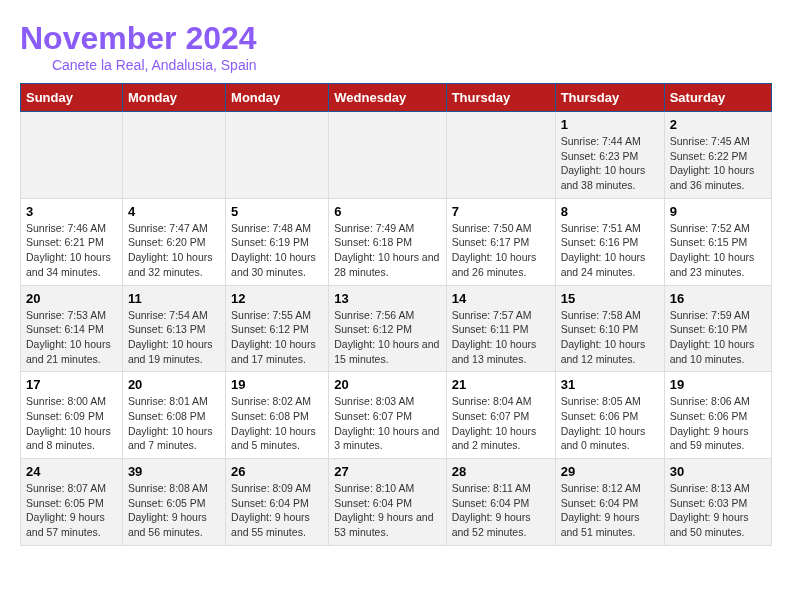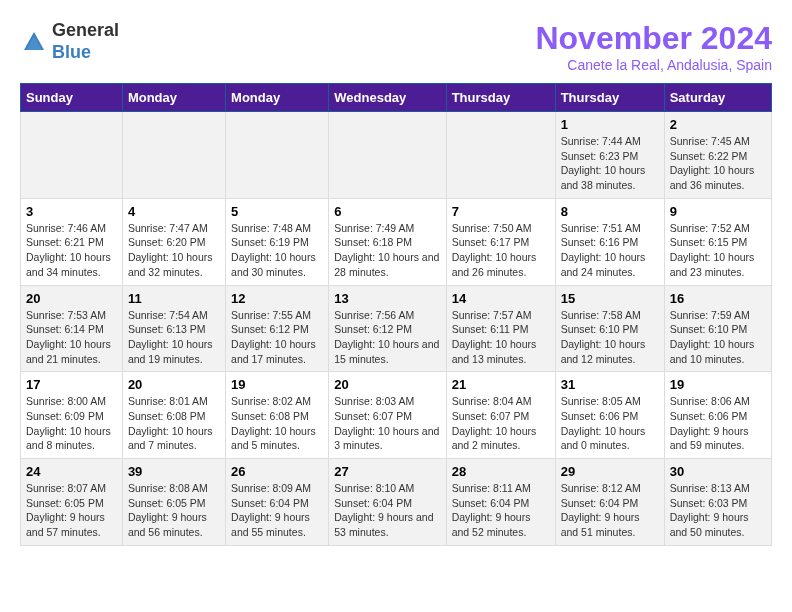--- a/index.html
+++ b/index.html
@@ -43,21 +43,21 @@
     .location {
       font-size: 14px;
       color: #8b5cf6;
     }
     table {
       width: 100%;
       border-collapse: collapse;
       font-size: 11px;
     }
     thead tr {
-      background-color: #4c1d95;
+      background-color: #b91c1c;
       color: white;
     }
     thead th {
       padding: 6px 5px;
       text-align: left;
       font-size: 13px;
       font-weight: bold;
       border: 1px solid #1a5a9a;
     }
     tbody tr {
@@ -87,30 +87,20 @@
       font-size: 10.5px;
     }
     .empty-cell {
       background-color: inherit;
     }
   </style>
 </head>
 <body>
 
 <div class="header">
-  <div class="logo">
-    <svg class="logo-icon" viewBox="0 0 28 28">
-      <polygon points="14,4 24,22 4,22" fill="#3a7fc1"></polygon>
-      <polygon points="14,8 22,22 6,22" fill="#5a9fd4" opacity="0.5"></polygon>
-    </svg>
-    <div class="logo-text">
-      <span class="logo-general">General</span><br>
-      <span class="logo-blue">Blue</span>
-    </div>
-  </div>
   <div class="title-area">
     <div class="month-title">November 2024</div>
     <div class="location">Canete la Real, Andalusia, Spain</div>
   </div>
 </div>
 
 <table>
   <thead>
     <tr>
     <th>Sunday</th>

